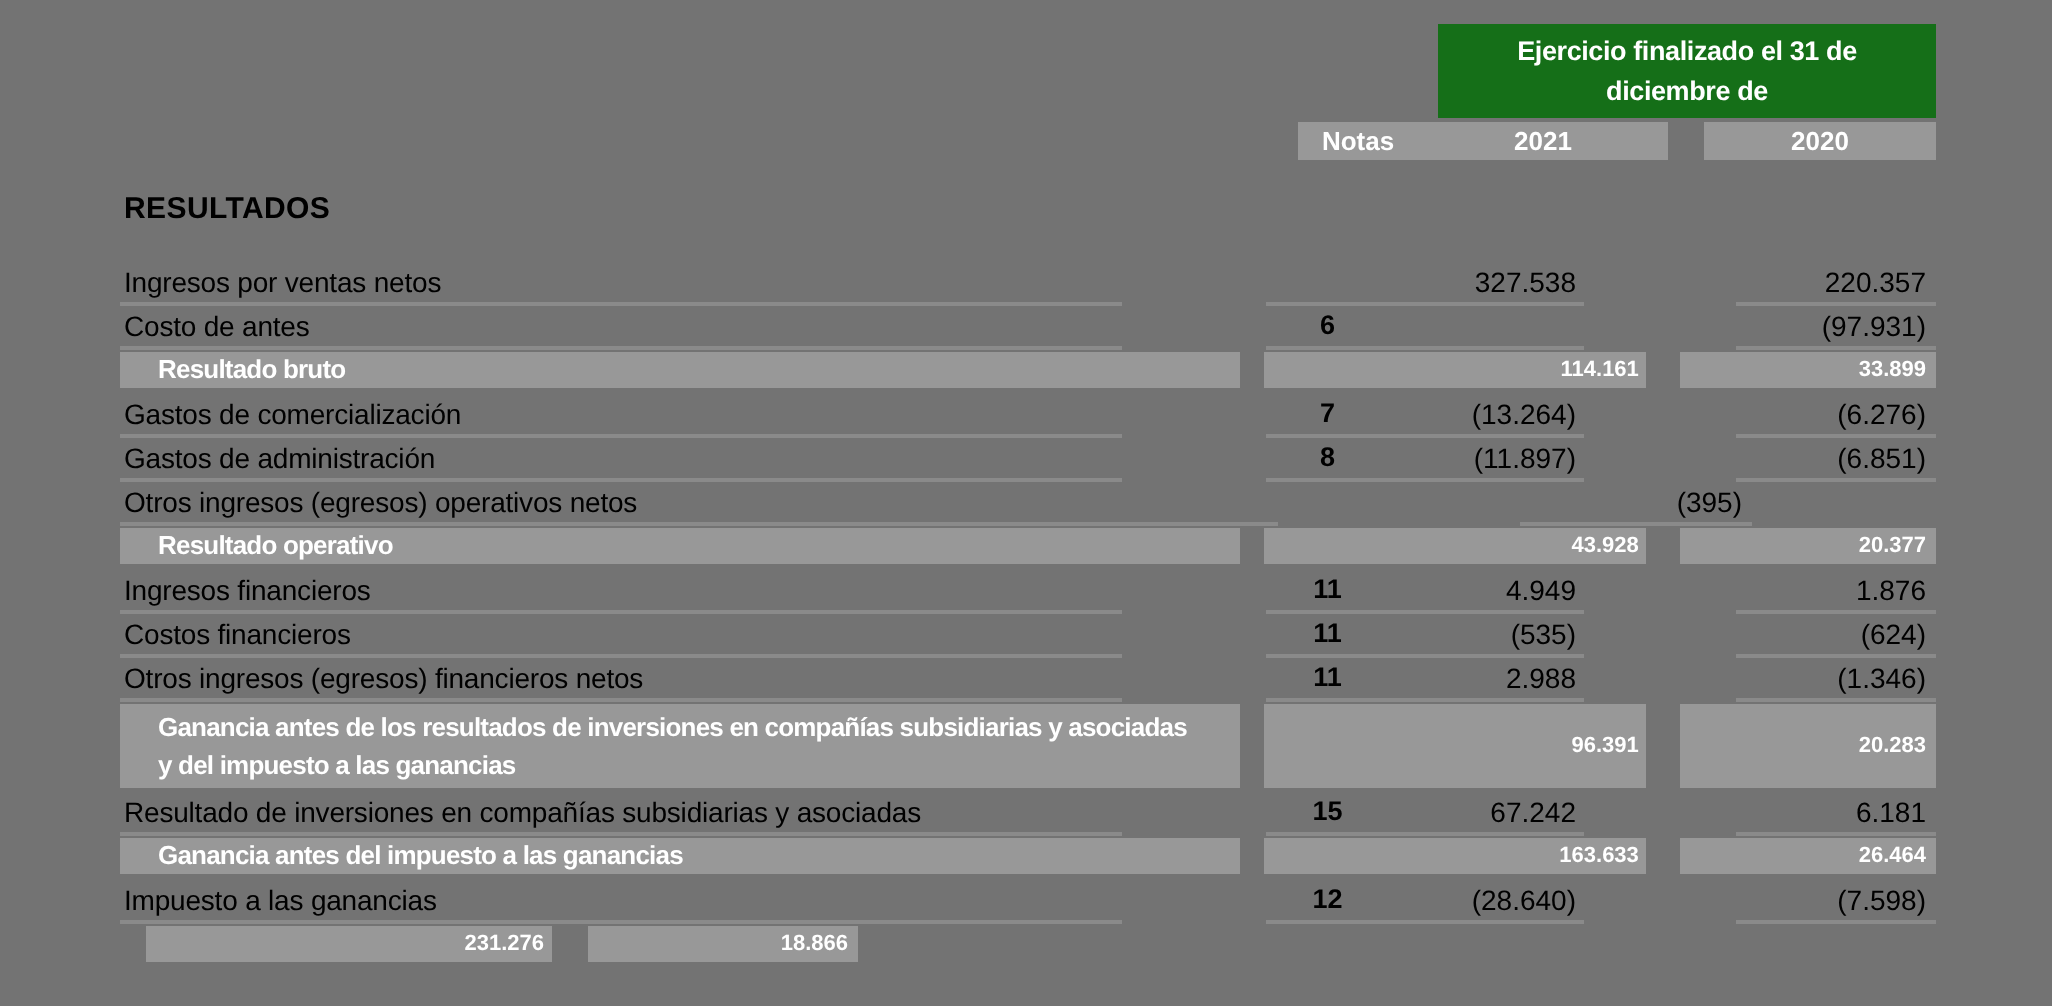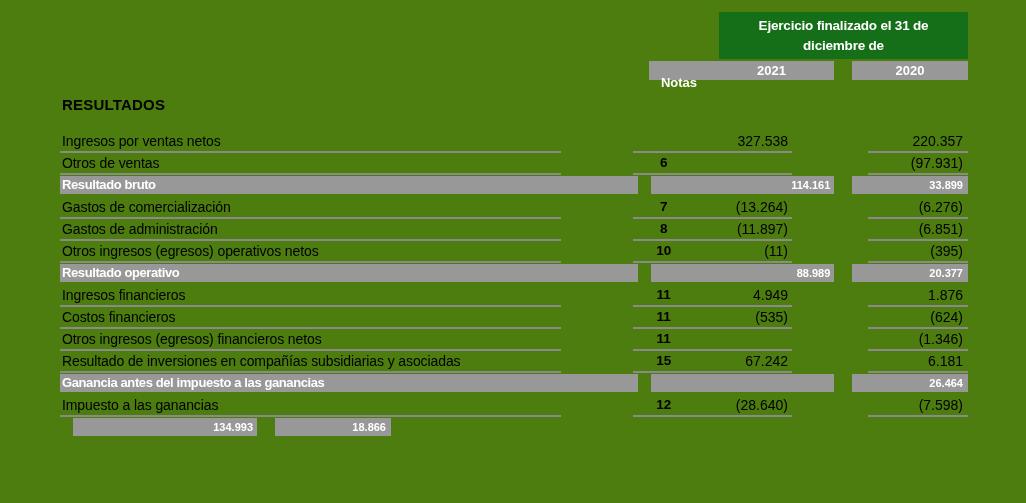--- a/index.html
+++ b/index.html
@@ -1,32 +1,32 @@
 <!DOCTYPE html>
 <html style="--green: #156f18; --gray: #989898; --rule: #8a8a8a;"><head>
 <meta charset="utf-8">
 <style>
   html, body { margin:0; padding:0; background:#ffffff; }
   .sheet {
-    position:relative; width:1026px; height:503px; background:#4d7c0f;
+    position:relative; width:1026px; height:503px; background:#737373;
     font-family:"Liberation Sans", sans-serif; color:#000; overflow:hidden;
   }
   
   .green-box {
     position:absolute; left:719px; top:12px; width:249px; height:47px;
     background:var(--green, #156f18); color:#fff; font-weight:bold; font-size:13.5px;
     display:flex; align-items:center; justify-content:center; text-align:center;
     line-height:20px; white-space:pre-line; letter-spacing:-0.2px;
   }
   
   .hdr { position:absolute; top:61px; height:19px; background:var(--gray,#989898);
          color:#fff; font-weight:bold; font-size:13px; }
   .hdr-b { left:649px; width:185px; }
   .hdr-c { left:852px; width:116px; display:flex; align-items:center; justify-content:center; }
-  .hdr-b .notas-h { position:absolute; left:0; top:12px; width:60px; text-align:center; line-height:19px; }
+  .hdr-b .notas-h { position:absolute; left:0; top:0; width:60px; text-align:center; line-height:19px; }
   .hdr-b .y21-h   { position:absolute; left:60px; right:0; top:0; text-align:center; line-height:19px; }
   .section-title { position:absolute; left:62px; top:96px; font-size:15px; font-weight:bold; letter-spacing:0.2px; }
 
   
   #rows { position:absolute; left:60px; top:131px; width:908px; }
   .row { display:flex; align-items:stretch; }
   .blockA { width:577px; }
   .sp1 { width:13px; }
   .blockB { width:184px; display:flex; }
   .sp2 { width:18px; }
@@ -37,21 +37,21 @@
   .blockB .cell-v { flex:1; padding-right:4px; }
   .blockC .cell-v { padding-right:5px; width:100%; }
 
   .row.normal { height:22px;gap:30px; }
   .row.normal .blockA, .row.normal .blockB, .row.normal .blockC {
     border-bottom:2px solid var(--rule,#8a8a8a);
   }
   .row.normal .cell-label, .row.normal .cell-nota, .row.normal .cell-v { line-height:20px; }
 
   .row.total { height:18px; margin:1px 0 3px 0; color:#fff; font-weight:bold; }
-  .row.total .blockA, .row.total .blockB, .row.total .blockC { background:var(--gray,#989898); }
+  .row.total .blockA, .row.total .blockB, .row.total .blockC { background:var(--gray,#989898);padding-left:19px; }
   .row.total .cell-label { font-size:13px; letter-spacing:-0.4px; line-height:18px; }
   .row.total .cell-nota, .row.total .cell-v { line-height:18px; font-size:11px; }
 
   .row.total2 { height:42px; margin:1px 0 2px 0; }
   .row.total2 .cell-label { line-height:19px; padding-top:2px; }
   .row.total2 .cell-v { line-height:normal; align-self:center; }
 </style>
 </head>
 <body>
 
@@ -80,21 +80,21 @@
         <div class="blockB">
           <div class="cell-nota"></div>
           <div class="cell-v">327.538</div>
         </div>
         <div class="sp2"></div>
         <div class="blockC">
           <div class="cell-v">220.357</div>
         </div>
       </div>
       <div class="row normal">
-        <div class="blockA cell-label">Otros de ventas</div>
+        <div class="blockA cell-label">Costo de antes</div>
         <div class="sp1"></div>
         <div class="blockB">
           <div class="cell-nota">6</div>
         </div>
         <div class="sp2"></div>
         <div class="blockC">
           <div class="cell-v">(97.931)</div>
         </div>
       </div>
       <div class="row total">
@@ -129,35 +129,31 @@
           <div class="cell-v">(11.897)</div>
         </div>
         <div class="sp2"></div>
         <div class="blockC">
           <div class="cell-v">(6.851)</div>
         </div>
       </div>
       <div class="row normal">
         <div class="blockA cell-label">Otros ingresos (egresos) operativos netos</div>
         <div class="sp1"></div>
-        <div class="blockB">
-          <div class="cell-nota">10</div>
-          <div class="cell-v">(11)</div>
-        </div>
         <div class="sp2"></div>
         <div class="blockC">
           <div class="cell-v">(395)</div>
         </div>
       </div>
       <div class="row total">
         <div class="blockA cell-label">Resultado operativo</div>
         <div class="sp1"></div>
         <div class="blockB">
           <div class="cell-nota"></div>
-          <div class="cell-v">88.989</div>
+          <div class="cell-v">43.928</div>
         </div>
         <div class="sp2"></div>
         <div class="blockC">
           <div class="cell-v">20.377</div>
         </div>
       </div>
       <div class="row normal">
         <div class="blockA cell-label">Ingresos financieros</div>
         <div class="sp1"></div>
         <div class="blockB">
@@ -179,43 +175,58 @@
         <div class="sp2"></div>
         <div class="blockC">
           <div class="cell-v">(624)</div>
         </div>
       </div>
       <div class="row normal">
         <div class="blockA cell-label">Otros ingresos (egresos) financieros netos</div>
         <div class="sp1"></div>
         <div class="blockB">
           <div class="cell-nota">11</div>
+          <div class="cell-v">2.988</div>
         </div>
         <div class="sp2"></div>
         <div class="blockC">
           <div class="cell-v">(1.346)</div>
+        </div>
+      </div>
+      <div class="row total total2">
+        <div class="blockA cell-label">Ganancia antes de los resultados de inversiones en compañías subsidiarias y asociadas
+y del impuesto a las ganancias</div>
+        <div class="sp1"></div>
+        <div class="blockB">
+          <div class="cell-nota"></div>
+          <div class="cell-v">96.391</div>
+        </div>
+        <div class="sp2"></div>
+        <div class="blockC">
+          <div class="cell-v">20.283</div>
         </div>
       </div>
       <div class="row normal">
         <div class="blockA cell-label">Resultado de inversiones en compañías subsidiarias y asociadas</div>
         <div class="sp1"></div>
         <div class="blockB">
           <div class="cell-nota">15</div>
           <div class="cell-v">67.242</div>
         </div>
         <div class="sp2"></div>
         <div class="blockC">
           <div class="cell-v">6.181</div>
         </div>
       </div>
       <div class="row total">
         <div class="blockA cell-label">Ganancia antes del impuesto a las ganancias</div>
         <div class="sp1"></div>
         <div class="blockB">
           <div class="cell-nota"></div>
+          <div class="cell-v">163.633</div>
         </div>
         <div class="sp2"></div>
         <div class="blockC">
           <div class="cell-v">26.464</div>
         </div>
       </div>
       <div class="row normal">
         <div class="blockA cell-label">Impuesto a las ganancias</div>
         <div class="sp1"></div>
         <div class="blockB">
@@ -224,21 +235,21 @@
         </div>
         <div class="sp2"></div>
         <div class="blockC">
           <div class="cell-v">(7.598)</div>
         </div>
       </div>
       <div class="row total">
         <div class="sp1"></div>
         <div class="blockB">
           <div class="cell-nota"></div>
-          <div class="cell-v">134.993</div>
+          <div class="cell-v">231.276</div>
         </div>
         <div class="sp2"></div>
         <div class="blockC">
           <div class="cell-v">18.866</div>
         </div>
       </div>
     </div>
 
 </div>
 

